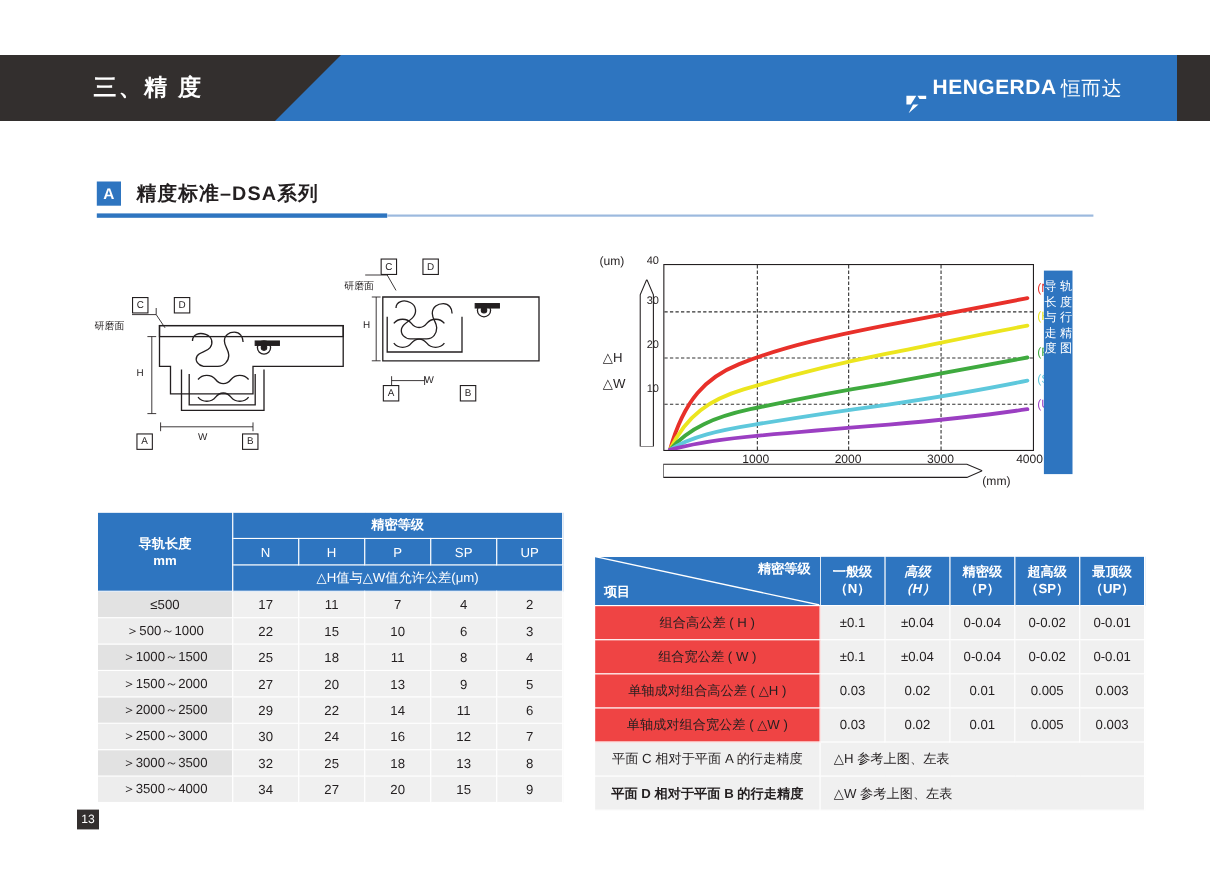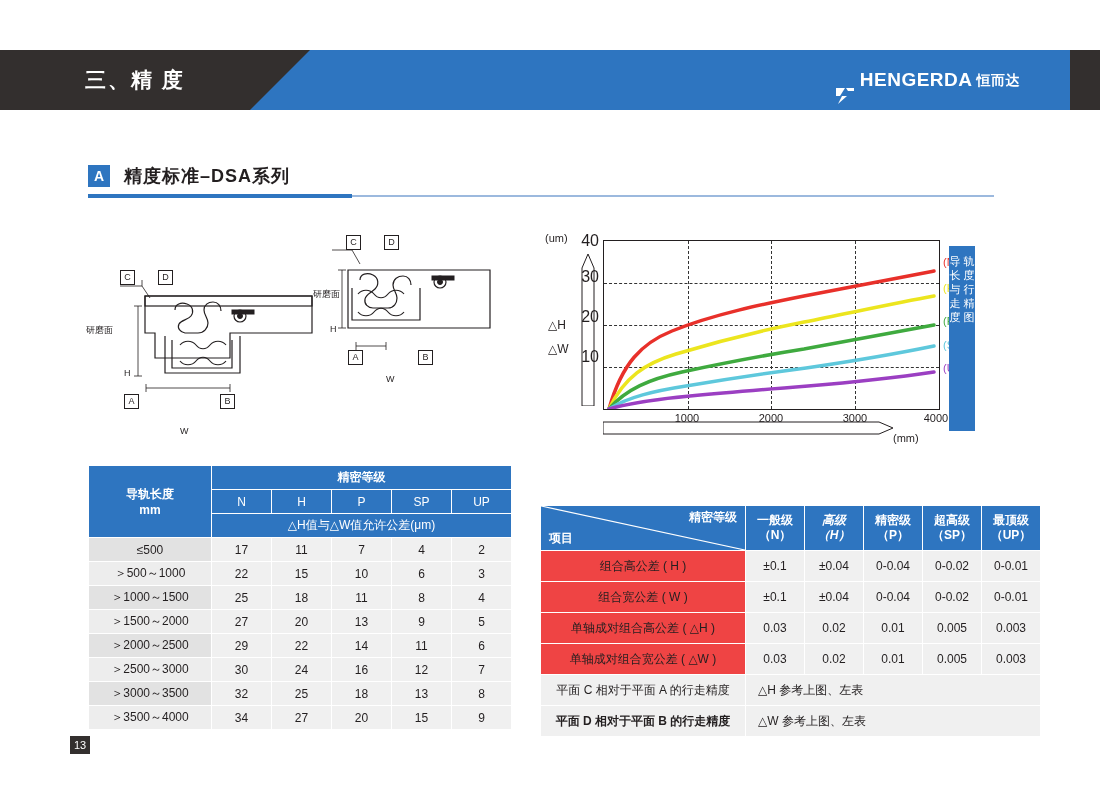--- a/index.html
+++ b/index.html
@@ -30,21 +30,21 @@
   }
   .brand{
     position:absolute;right:104px;top:0;height:60px;line-height:60px;
     color:#ffffff;font-size:20px;font-weight:bold;letter-spacing:.5px;
     z-index:3;display:flex;align-items:center;gap:4px;
   }
   .brand .mark{
     display:inline-block;width:22px;height:22px;position:relative;top:1px;
   }
   .brand .en{font-size:19px;font-weight:bold;}
-  .brand .cn{font-size:14px;font-weight:bold;}
+  .brand .cn{font-size:18px;font-weight:normal;}
 
   
   .sec{
     position:absolute;left:88px;top:165px;width:906px;height:32px;
   }
   .sec .badge{
     position:absolute;left:0;top:0;width:22px;height:22px;background:#2e75c0;
     color:#fff;font-size:14px;font-weight:bold;line-height:22px;text-align:center;
   }
   .sec .txt{
@@ -52,35 +52,35 @@
   }
   .sec .rule-dark{
     position:absolute;left:0;top:29px;width:264px;height:4px;background:#2e75c0;
   }
   .sec .rule-light{
     position:absolute;left:264px;top:30px;width:642px;height:2px;background:#9cb9de;
   }
 
   
   .drawing{position:absolute;left:80px;top:228px;width:440px;height:190px;}
-  .lbl{position:absolute;font-size:9px;margin-top:34px;}
+  .lbl{position:absolute;font-size:9px;}
   .boxlbl{
     position:absolute;border:1px solid #231f20;font-size:9px;
     width:13px;height:13px;line-height:12px;text-align:center;background:#fff;
   }
 
   
   .chartwrap{position:absolute;left:545px;top:228px;width:450px;height:220px;}
   .chart-box{
     position:absolute;left:58px;top:12px;width:335px;height:168px;
     border:1px solid #231f20;background:#fff;
   }
   .chart-box .gl{position:absolute;left:0;width:100%;border-top:1px dashed #333;}
   .chart-box .vl{position:absolute;top:0;height:100%;border-left:1px dashed #333;}
-  .ytick{position:absolute;font-size:16px;text-align:right;width:24px;}
+  .ytick{position:absolute;font-size:10px;text-align:right;width:24px;}
   .xtick{position:absolute;font-size:11px;text-align:center;width:46px;}
   .serieslbl{position:absolute;font-size:11px;}
   .unit-um{position:absolute;left:0px;top:4px;font-size:11px;}
   .unit-mm{position:absolute;font-size:11px;}
   .axis-arrow-v{
     position:absolute;left:36px;top:26px;width:14px;height:152px;
   }
   .axis-arrow-h{
     position:absolute;left:58px;top:193px;width:290px;height:14px;
   }

